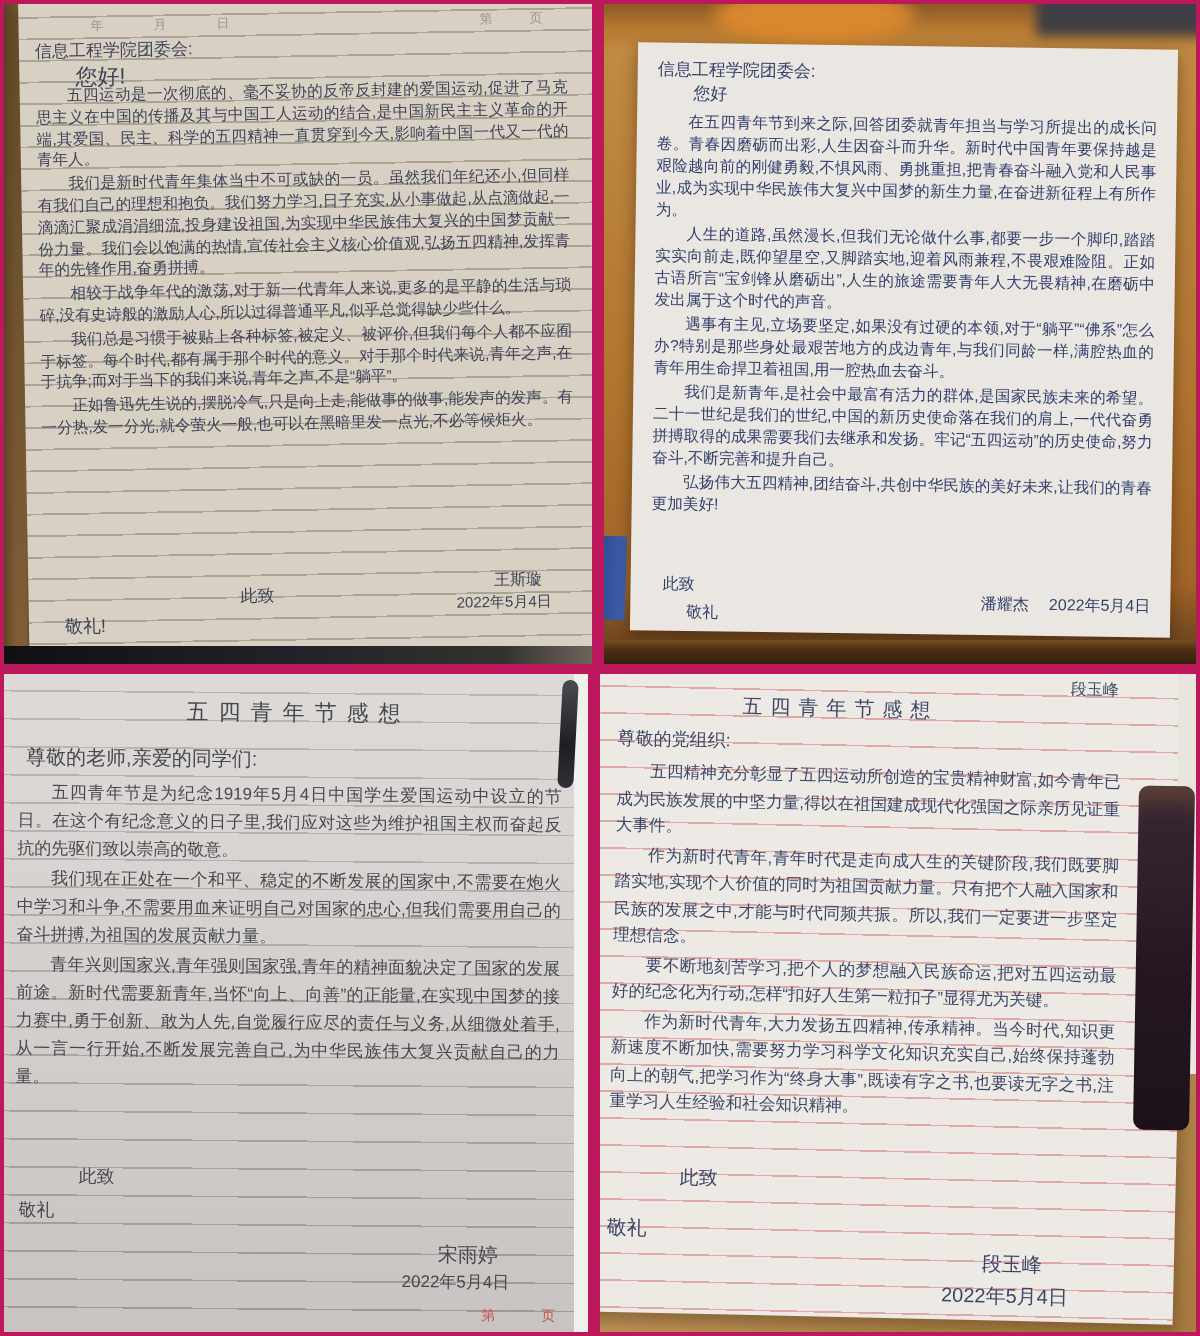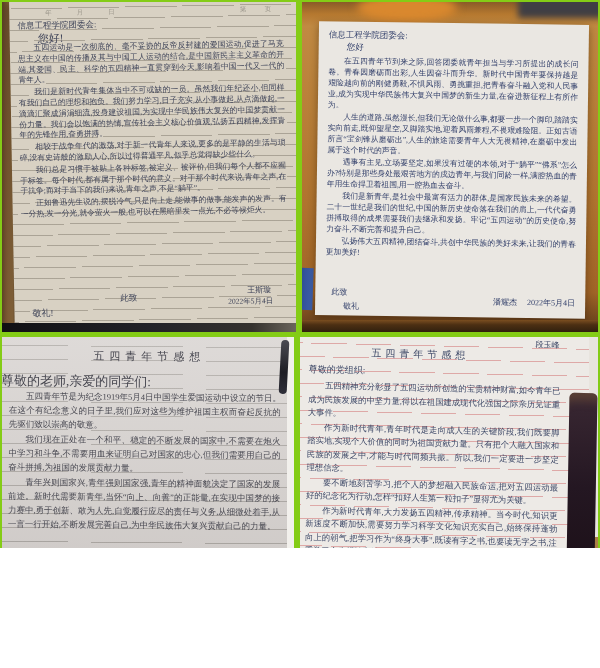--- a/index.html
+++ b/index.html
@@ -1,17 +1,17 @@
 <!DOCTYPE html>
 <html><head>
 <meta charset="utf-8">
 <style>
   html,body{margin:0;padding:0;background:#ffffff;}
-  .collage{position:relative;width:600px;height:548px;background:#84cc16;overflow:hidden;
-           font-family:Liberation Serif, serif;}
+  .collage{position:relative;width:600px;height:668px;background:#be185d;overflow:hidden;
+           font-family:Liberation Sans, sans-serif;}
   .photo{position:absolute;overflow:hidden;background:#c8c2b8;}
 
   
   #photo1{left:2px;top:2px;width:294px;height:330px;
           background:linear-gradient(90deg,#5d4226 0,#8a6539 6px,#a87e4a 11px,#6b4f2e 15px,#3a2f22 19px,#2c2c2e 23px,#5a503c 30px);}
   #paper1{position:absolute;left:10px;top:-6px;width:298px;height:346px;transform:rotate(-1deg);
           color:#3e4358;
           background-color:#d8d1c3;
           background-image:repeating-linear-gradient(to bottom,transparent 0,transparent 9.9px,rgba(125,118,105,.5) 9.9px,rgba(125,118,105,.5) 10.8px);
           box-shadow:-4px 3px 8px rgba(0,0,0,.35);}
@@ -62,21 +62,21 @@
   #paper3{position:absolute;left:-4px;top:-4px;width:300px;height:337px;transform:rotate(0.5deg);
           color:#474750;
           background-color:#d3cecb;
           background-image:linear-gradient(180deg,rgba(255,255,255,.25),rgba(0,0,0,.05)),
             repeating-linear-gradient(to bottom,transparent 0,transparent 13.2px,rgba(120,115,108,.5) 13.2px,rgba(120,115,108,.5) 14px);}
   #photo3 .white-strip{position:absolute;right:0;top:0;width:7px;height:100%;background:#f2f0ec;z-index:4;}
   #photo3 .pen{position:absolute;right:6px;top:3px;width:8px;height:54px;border-radius:4px;z-index:5;
           background:linear-gradient(180deg,#4a4a52,#1e1e24 60%,#30303a);transform:rotate(3deg);}
   #paper3 .title{position:absolute;left:0;top:16px;width:100%;text-align:center;
           font-size:11px;letter-spacing:5px;}
-  #paper3 .salutation{position:absolute;left:2px;top:40px;font-size:13px;}
+  #paper3 .salutation{position:absolute;left:14px;top:40px;font-size:10px;}
   #paper3 .body{position:absolute;left:10px;top:57px;width:272px;height:186px;overflow:hidden;
           font-size:8.5px;line-height:14px;}
   #paper3 .closing{position:absolute;left:42px;top:250px;font-size:9px;}
   #paper3 .salute{position:absolute;left:12px;top:267px;font-size:9px;}
   #paper3 .signature{position:absolute;left:222px;top:287px;font-size:10px;}
   #paper3 .date{position:absolute;left:204px;top:302px;font-size:8.5px;}
   #paper3 .print-footer{position:absolute;left:244px;top:319px;color:#c3534e;font-size:7px;letter-spacing:8px;}
 
   
   #photo4{left:300px;top:337px;width:298px;height:329px;

